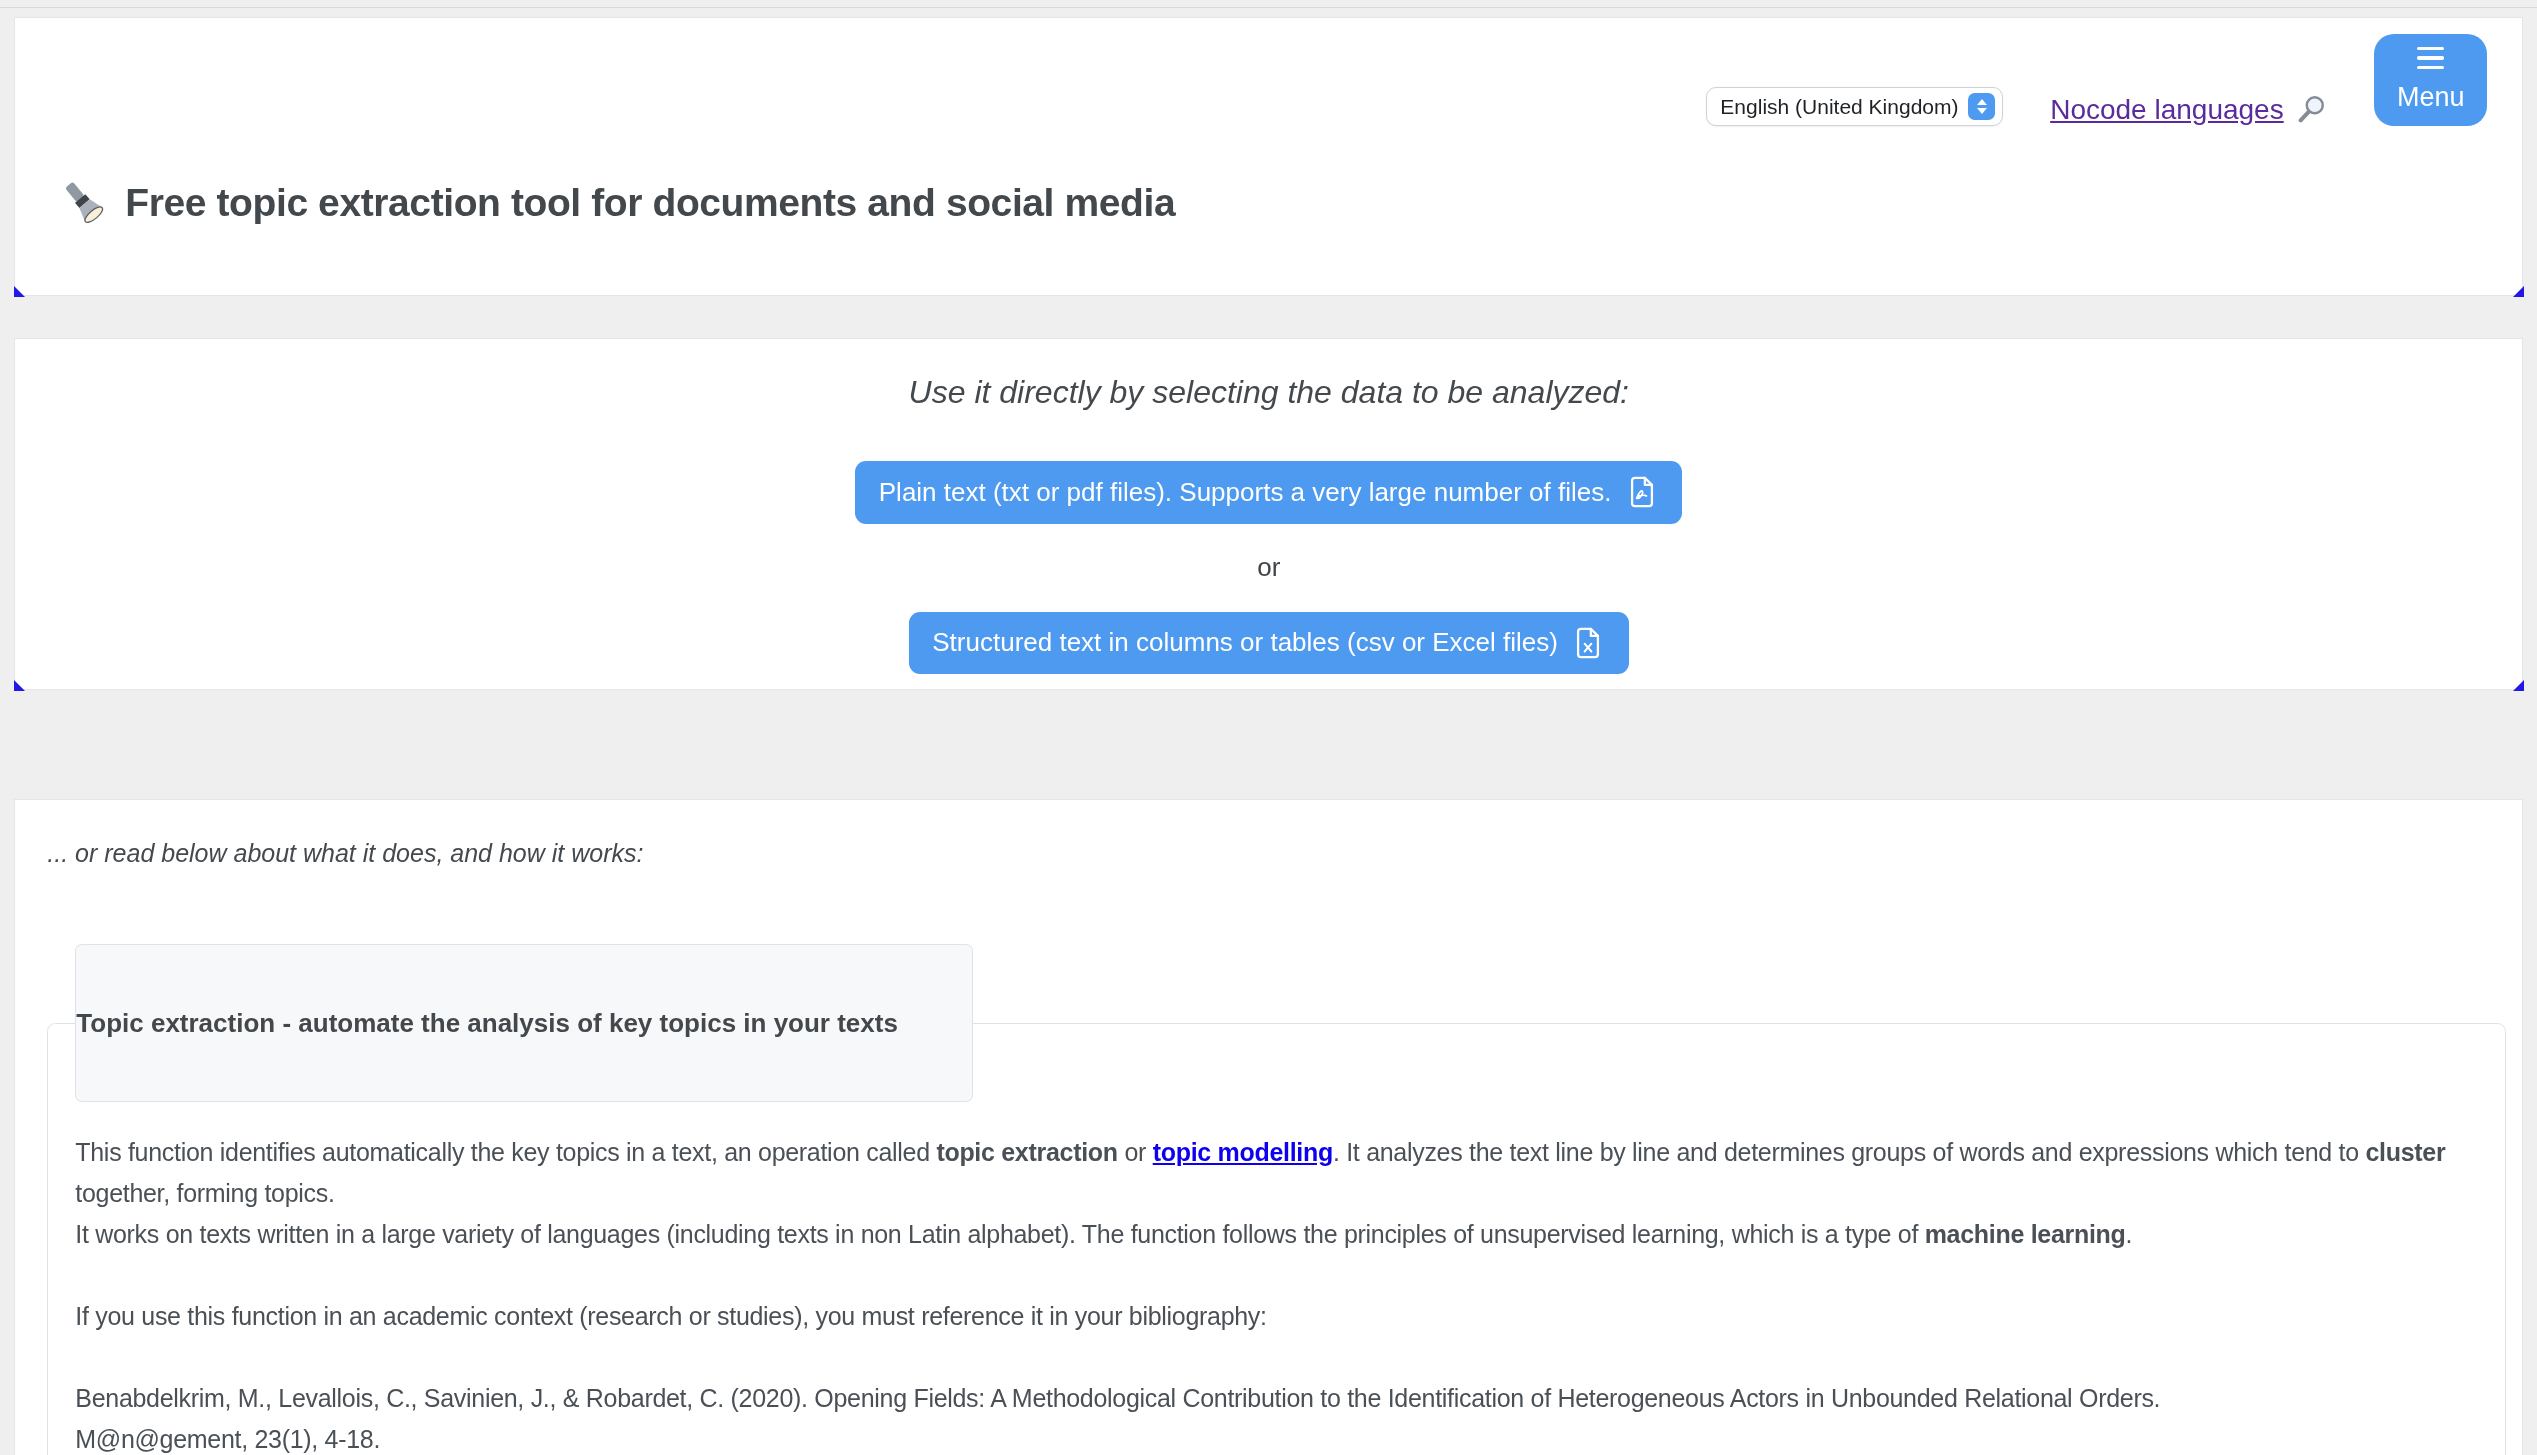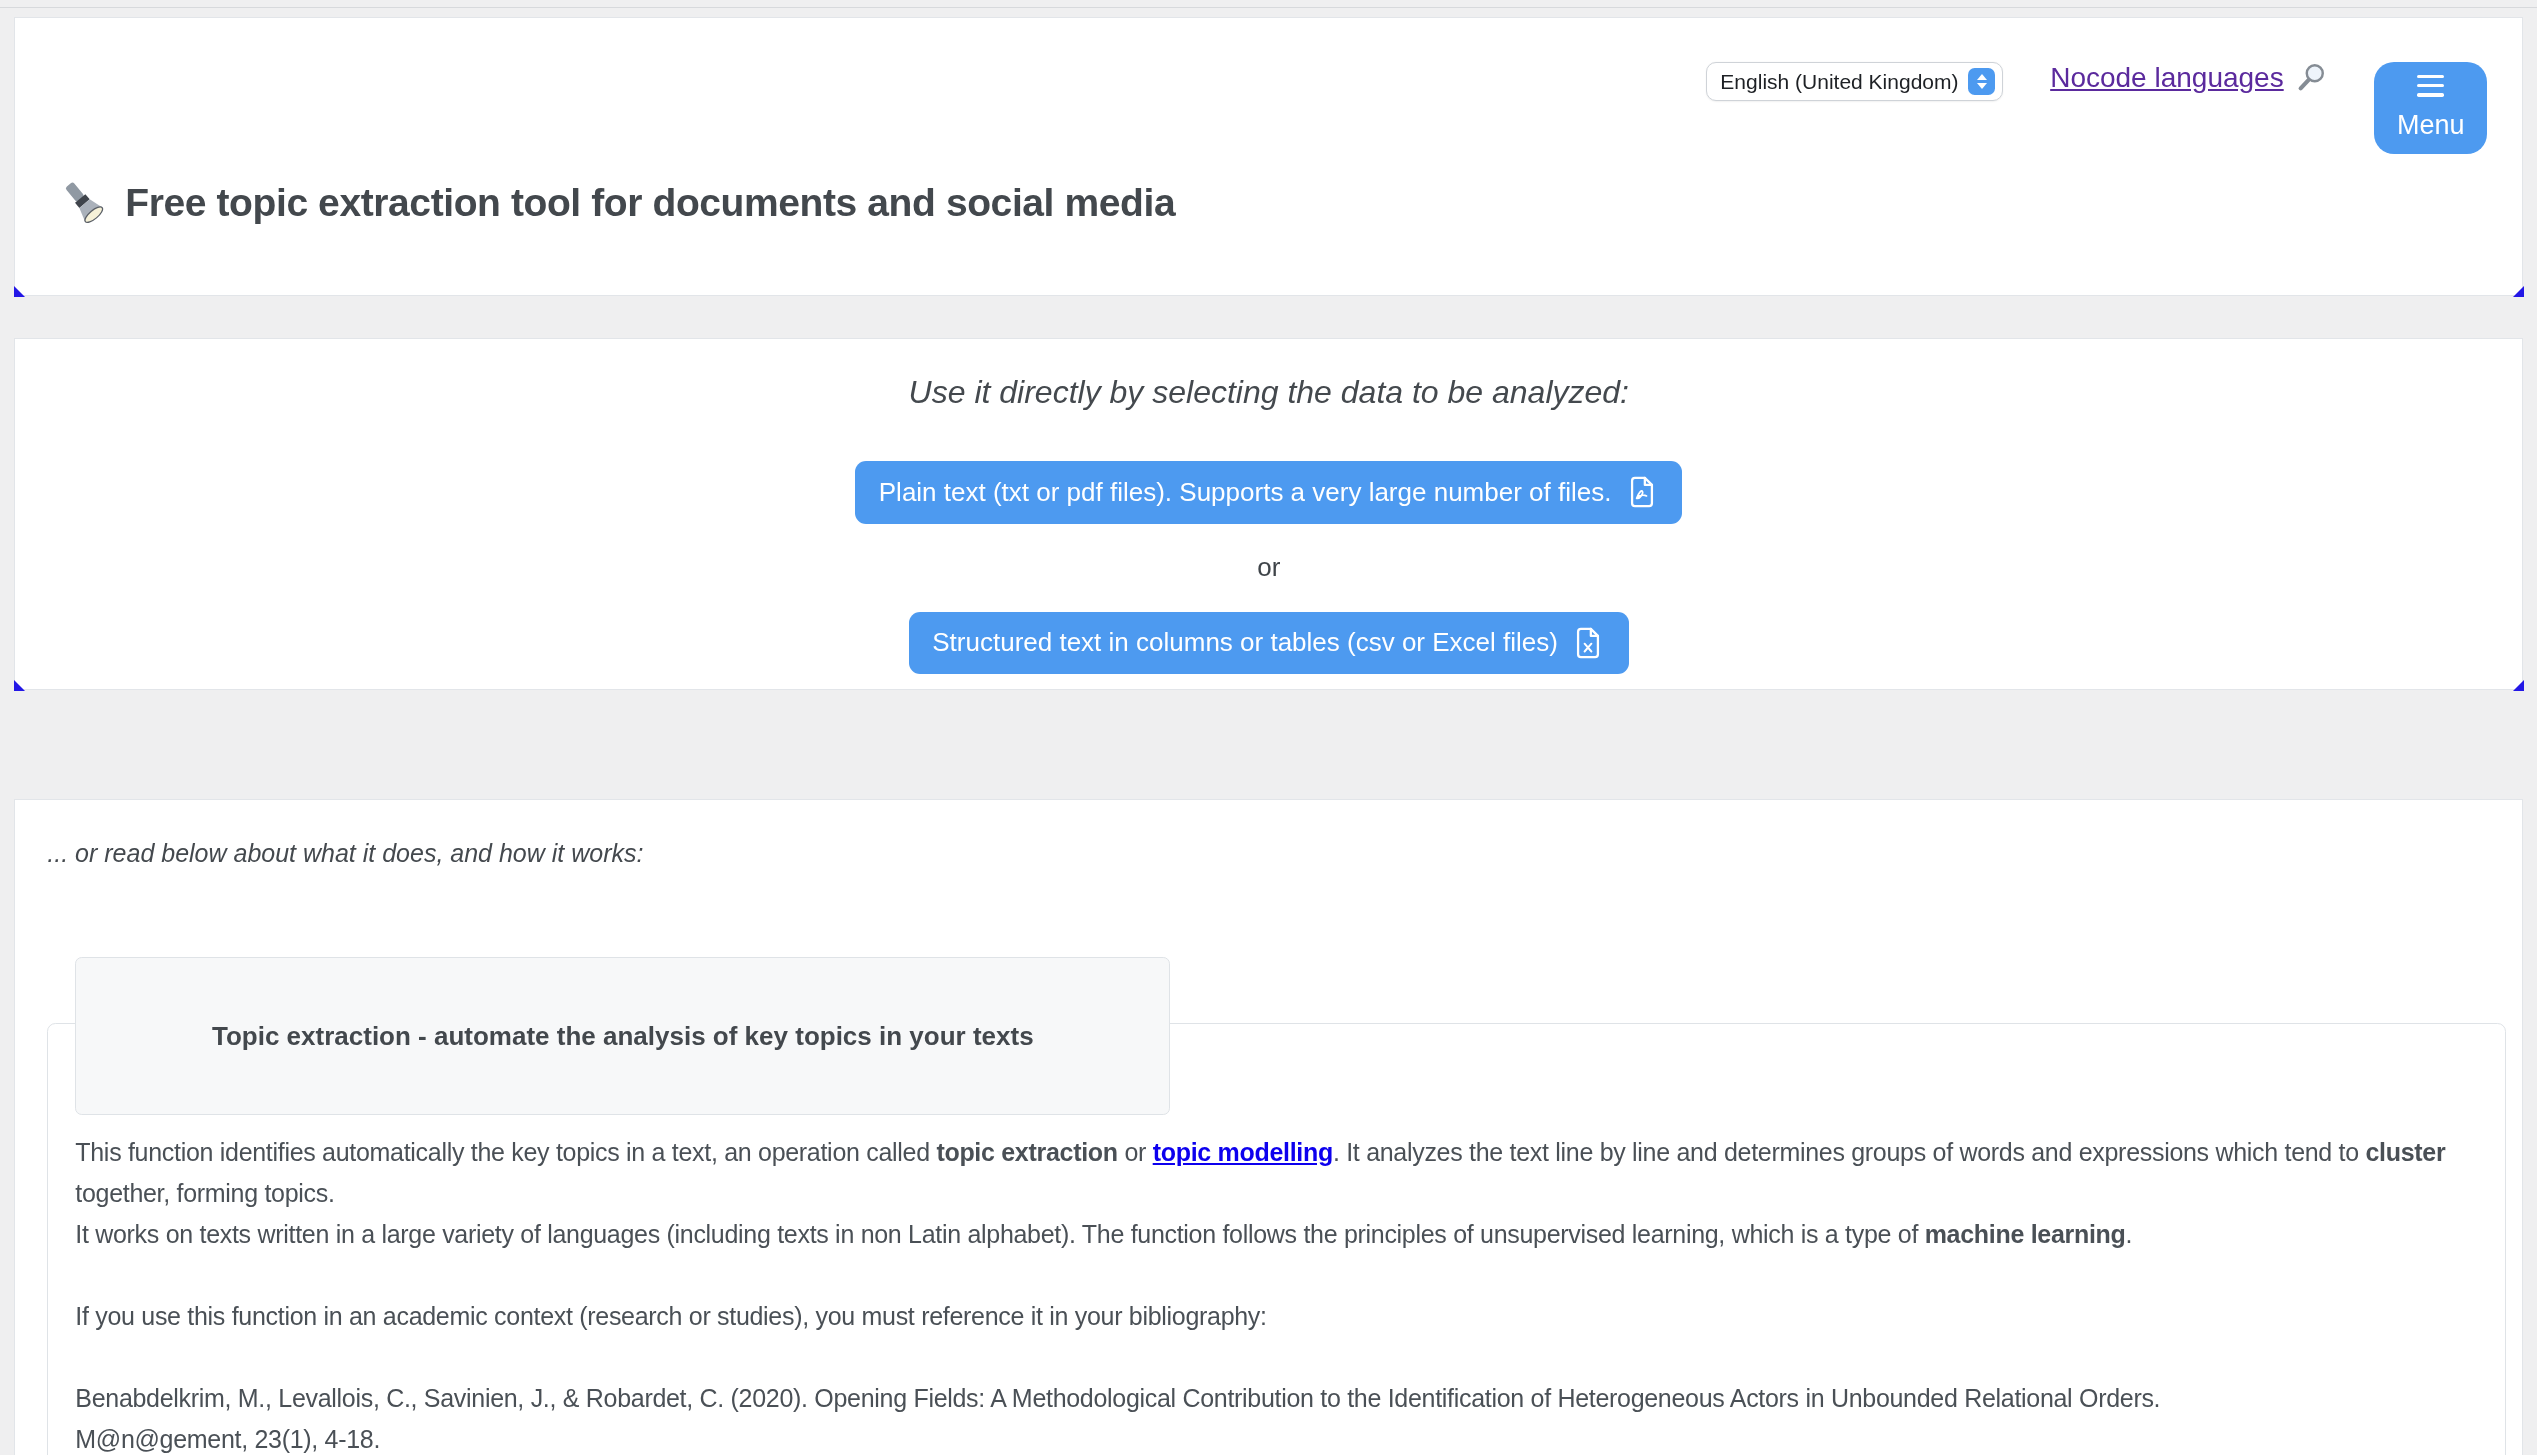--- a/index.html
+++ b/index.html
@@ -21,21 +21,21 @@
   .panel-3 { top:799px; height:663px; border-bottom:none; }
 
   
   .corner { position:absolute; width:0; height:0; z-index:5; }
   .corner.bl { left:-1.7px;  bottom:-1.7px; border-left:11px solid #2317e6; border-top:11px solid transparent; }
   .corner.br { right:-1.7px; bottom:-1.7px; border-right:11px solid #2317e6; border-top:11px solid transparent; }
 
   
   .nav-row {
     position:absolute; top:44px; right:35px;
-    display:flex; align-items:flex-start; gap:47px; height:64px;
+    display:flex; align-items:flex-end; gap:47px; height:64px;
   }
   .lang-select {
     display:flex; align-items:center; gap:10px;
     background:#fff; border:1.7px solid #cfd3d8; border-radius:10px;
     padding:5px 6.7px 5px 13.4px; font-size:21px; color:#1e2125;
     box-shadow:0 0.8px 1.7px rgba(0,0,0,.06); cursor:default;
   }
   .stepper {
     width:27px; height:27px; border-radius:6.7px; background:var(--accent,#4d9af0);
     display:flex; flex-direction:column; align-items:center; justify-content:center; gap:3.4px;
@@ -75,23 +75,23 @@
   .btn-2 { margin-top:28.5px; }
   .file-icon svg { display:block; }
 
   
   .read-below { position:absolute; left:32px; top:39px; font-style:italic; font-size:25px; color:#44494e; }
   .card-outer {
     position:absolute; left:32px; top:223px; width:2459px; height:604px;
     background:#fff; border:1.7px solid #dfe3e7; border-radius:8.4px; z-index:1;
   }
   .card-header {
-    position:absolute; left:60px; top:144px; width:1095px; height:158px;
+    position:absolute; left:60px; top:144px; width:898px; height:158px;
     background:#f7f8f9; border:1.7px solid #dfe3e7; border-radius:6.7px; z-index:2;
-    display:flex; align-items:center; justify-content:center;margin-top:13px;
+    display:flex; align-items:center; 
   }
   .card-title { font-size:26px; font-weight:700; color:#43484d; }
   .card-body {
     position:absolute; left:60px; top:332px; width:2408px; z-index:2;
     font-size:25px; line-height:41px; letter-spacing:-0.3px; color:#4a5056;
   }
   .card-body .para.blank { height:41px; }
   .text-link { color:var(--link-blue,#0d00ee); font-weight:700; text-decoration:underline; }
 </style>
 </head>

